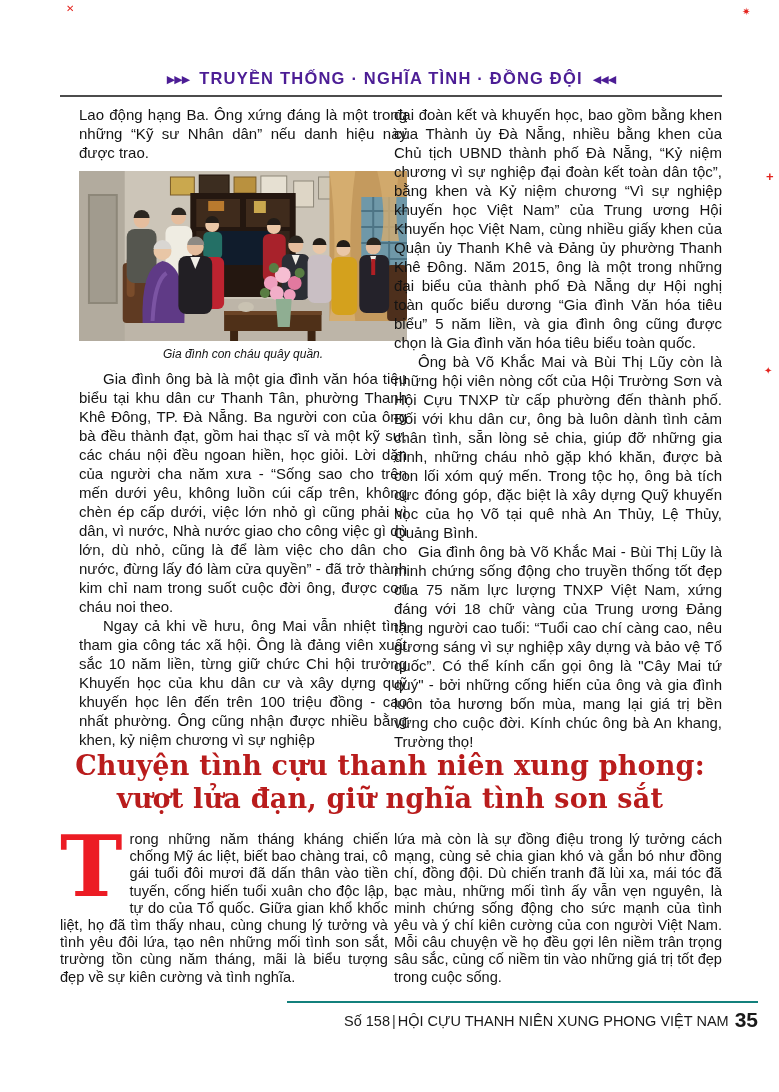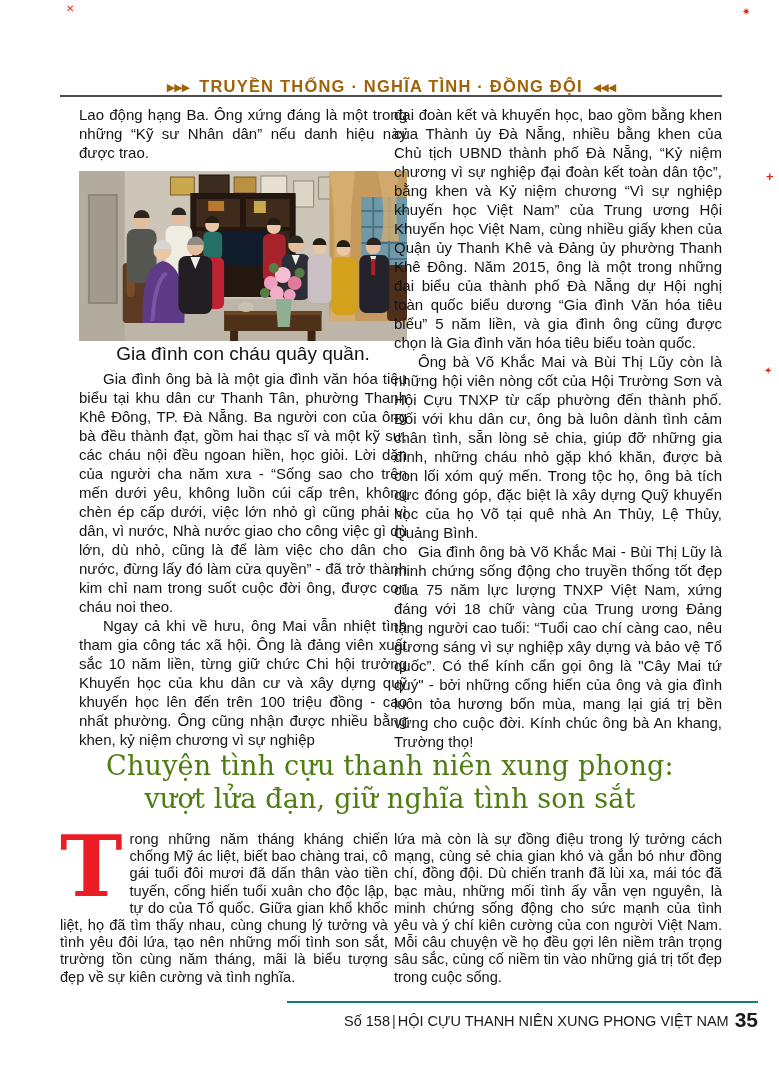--- a/index.html
+++ b/index.html
@@ -4,41 +4,41 @@
 <style>
   html,body{margin:0;padding:0;background:#888;}
   .page{
     position:relative;width:779px;height:1092px;margin:0 auto;
     background:#ffffff;overflow:hidden;
     font-family:"Liberation Sans","DejaVu Sans",sans-serif;color:#141414;
   }
   
   .masthead{
     position:absolute;top:69px;left:60px;width:662px;text-align:center;
-    color:#a16207;font-weight:bold;font-size:16.5px;letter-spacing:1.2px;white-space:nowrap;margin-top:8px;
+    color:#4c1d95;font-weight:bold;font-size:16.5px;letter-spacing:1.2px;white-space:nowrap;
   }
   .masthead .arrows{font-size:11px;letter-spacing:-1px;position:relative;top:-1px;padding:0 10px;}
   .masthead-rule{position:absolute;top:95px;left:60px;width:662px;height:2px;background:#4c4c4c;}
   
   .col{position:absolute;width:328px;text-align:justify;font-size:15px;line-height:19px;}
   .col p{margin:0;}
   .col p.indent{text-indent:24px;}
   #col-left{left:60px;top:105px;height:645px;overflow:hidden;margin-left:19px;}
   #col-right{left:394px;top:105px;height:645px;overflow:hidden;}
   figure{margin:9px 0 6px 0;}
   .photo-frame{width:328px;height:170px;display:block;}
   figcaption{
-    text-align:center;font-size:19px;line-height:18px;
+    text-align:center;font-style:italic;font-size:12px;line-height:18px;
     margin-top:4px;color:#111;
   }
   
   .headline{
     position:absolute;top:749px;left:40px;width:700px;text-align:center;
-    color:#4d7c0f;font-family:"DejaVu Serif","Liberation Serif",serif;
-    font-weight:normal;font-size:27px;line-height:33px;letter-spacing:0.2px;
+    color:#b91c1c;font-family:"DejaVu Serif","Liberation Serif",serif;
+    font-weight:bold;font-size:27px;line-height:33px;letter-spacing:0.2px;
   }
   
   .col2{position:absolute;top:831px;width:328px;height:174px;overflow:hidden;
     text-align:justify;font-size:14.6px;line-height:17.2px;}
   .col2 p{margin:0;}
   .col2 p.indent{text-indent:24px;margin-top:33px;}
   #col2-left{left:60px;}
   #col2-right{left:394px;}
   .dropcap{
     float:left;color:#ec1c24;font-family:"DejaVu Serif","Liberation Serif",serif;

